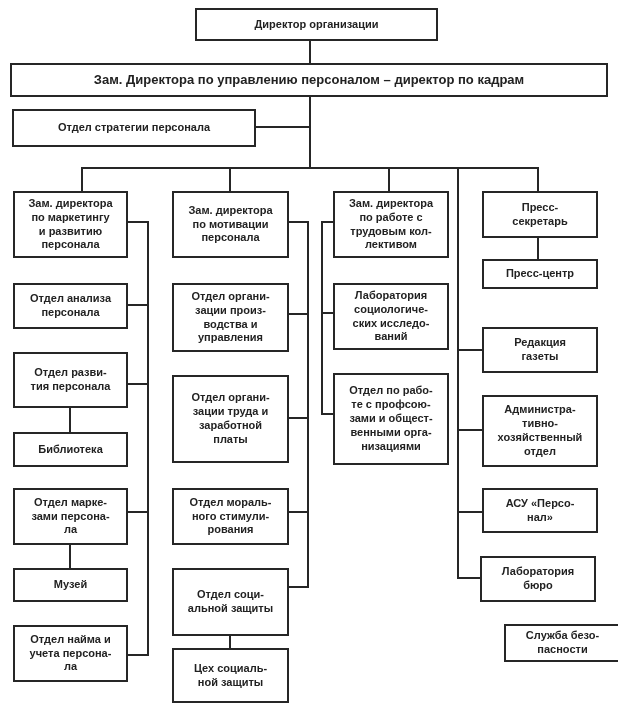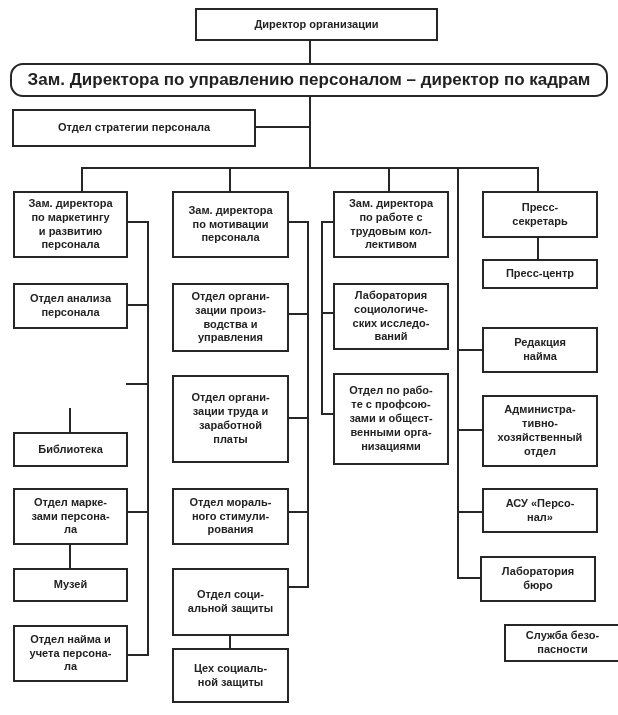--- a/index.html
+++ b/index.html
@@ -7,21 +7,21 @@
     position:relative;width:618px;height:715px;background:#fff;
     font-family:"Liberation Sans","DejaVu Sans",sans-serif;
     color:#222;overflow:hidden;
   }
   .node{
     position:absolute;box-sizing:border-box;border:2px solid #262626;background:#fff;
     display:flex;align-items:center;justify-content:center;text-align:center;
     font-size:11px;font-weight:bold;line-height:1.27;white-space:pre-line;
     padding:1px 2px;z-index:2;
   }
-  .wide{font-size:17px;border-radius:13px;}
+  .wide{font-size:13px;}
   .ln{position:absolute;background:#262626;z-index:1;display:block;}
 </style>
 </head>
 <body>
 
 <div id="canvas">
 
   <div class="node" style="left:195px;top:8px;width:243px;height:33px">Директор организации</div>
   <div class="node wide" style="left:10px;top:63px;width:598px;height:34px">Зам. Директора по управлению персоналом – директор по кадрам</div>
   <div class="node" style="left:12px;top:109px;width:244px;height:38px">Отдел стратегии персонала</div>
@@ -35,20 +35,22 @@
 персонала</div>
   <div class="node" style="left:333px;top:191px;width:116px;height:67px">Зам. директора
 по работе с
 трудовым кол-
 лективом</div>
   <div class="node" style="left:482px;top:191px;width:116px;height:47px">Пресс-
 секретарь</div>
 
   <div class="node" style="left:13px;top:283px;width:115px;height:46px">Отдел анализа
 персонала</div>
+  <div class="node" style="left:13px;top:352px;width:115px;height:56px">Отдел разви-
+тия персонала</div>
   <div class="node" style="left:13px;top:432px;width:115px;height:35px">Библиотека</div>
   <div class="node" style="left:13px;top:488px;width:115px;height:57px">Отдел марке-
 зами персона-
 ла</div>
   <div class="node" style="left:13px;top:568px;width:115px;height:34px">Музей</div>
   <div class="node" style="left:13px;top:625px;width:115px;height:57px">Отдел найма и
 учета персона-
 ла</div>
 
   <div class="node" style="left:172px;top:283px;width:117px;height:69px">Отдел органи-
@@ -72,21 +74,21 @@
 ских исследо-
 ваний</div>
   <div class="node" style="left:333px;top:373px;width:116px;height:92px">Отдел по рабо-
 те с профсою-
 зами и общест-
 венными орга-
 низациями</div>
 
   <div class="node" style="left:482px;top:259px;width:116px;height:30px">Пресс-центр</div>
   <div class="node" style="left:482px;top:327px;width:116px;height:46px">Редакция
-найма</div>
+газеты</div>
   <div class="node" style="left:482px;top:395px;width:116px;height:72px">Администра-
 тивно-
 хозяйственный
 отдел</div>
   <div class="node" style="left:482px;top:488px;width:116px;height:45px">АСУ «Персо-
 нал»</div>
   <div class="node" style="left:480px;top:556px;width:116px;height:46px">Лаборатория
 бюро</div>
   <div class="node" style="left:504px;top:624px;width:117px;height:38px">Служба безо-
 пасности</div>

